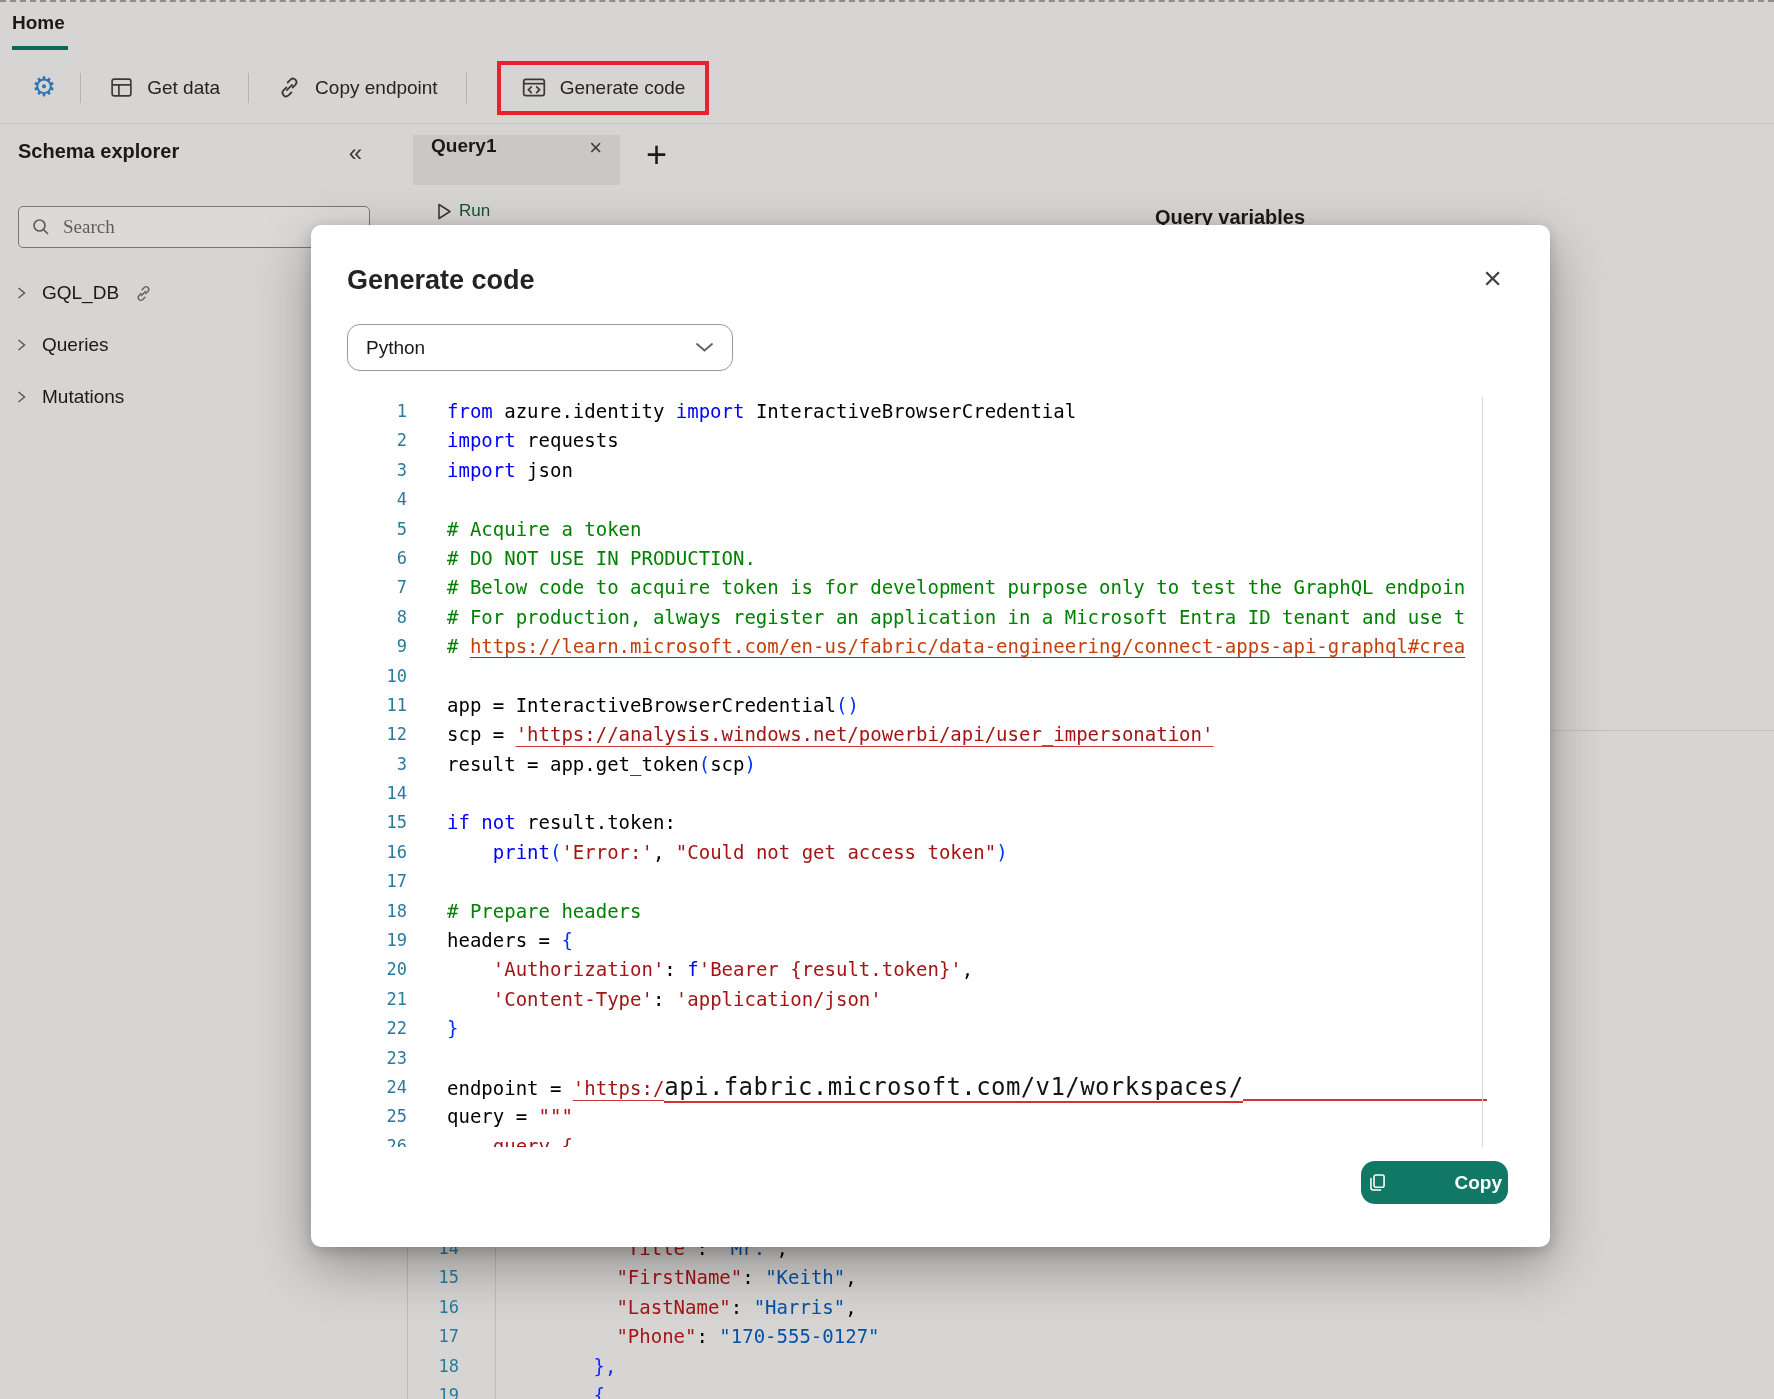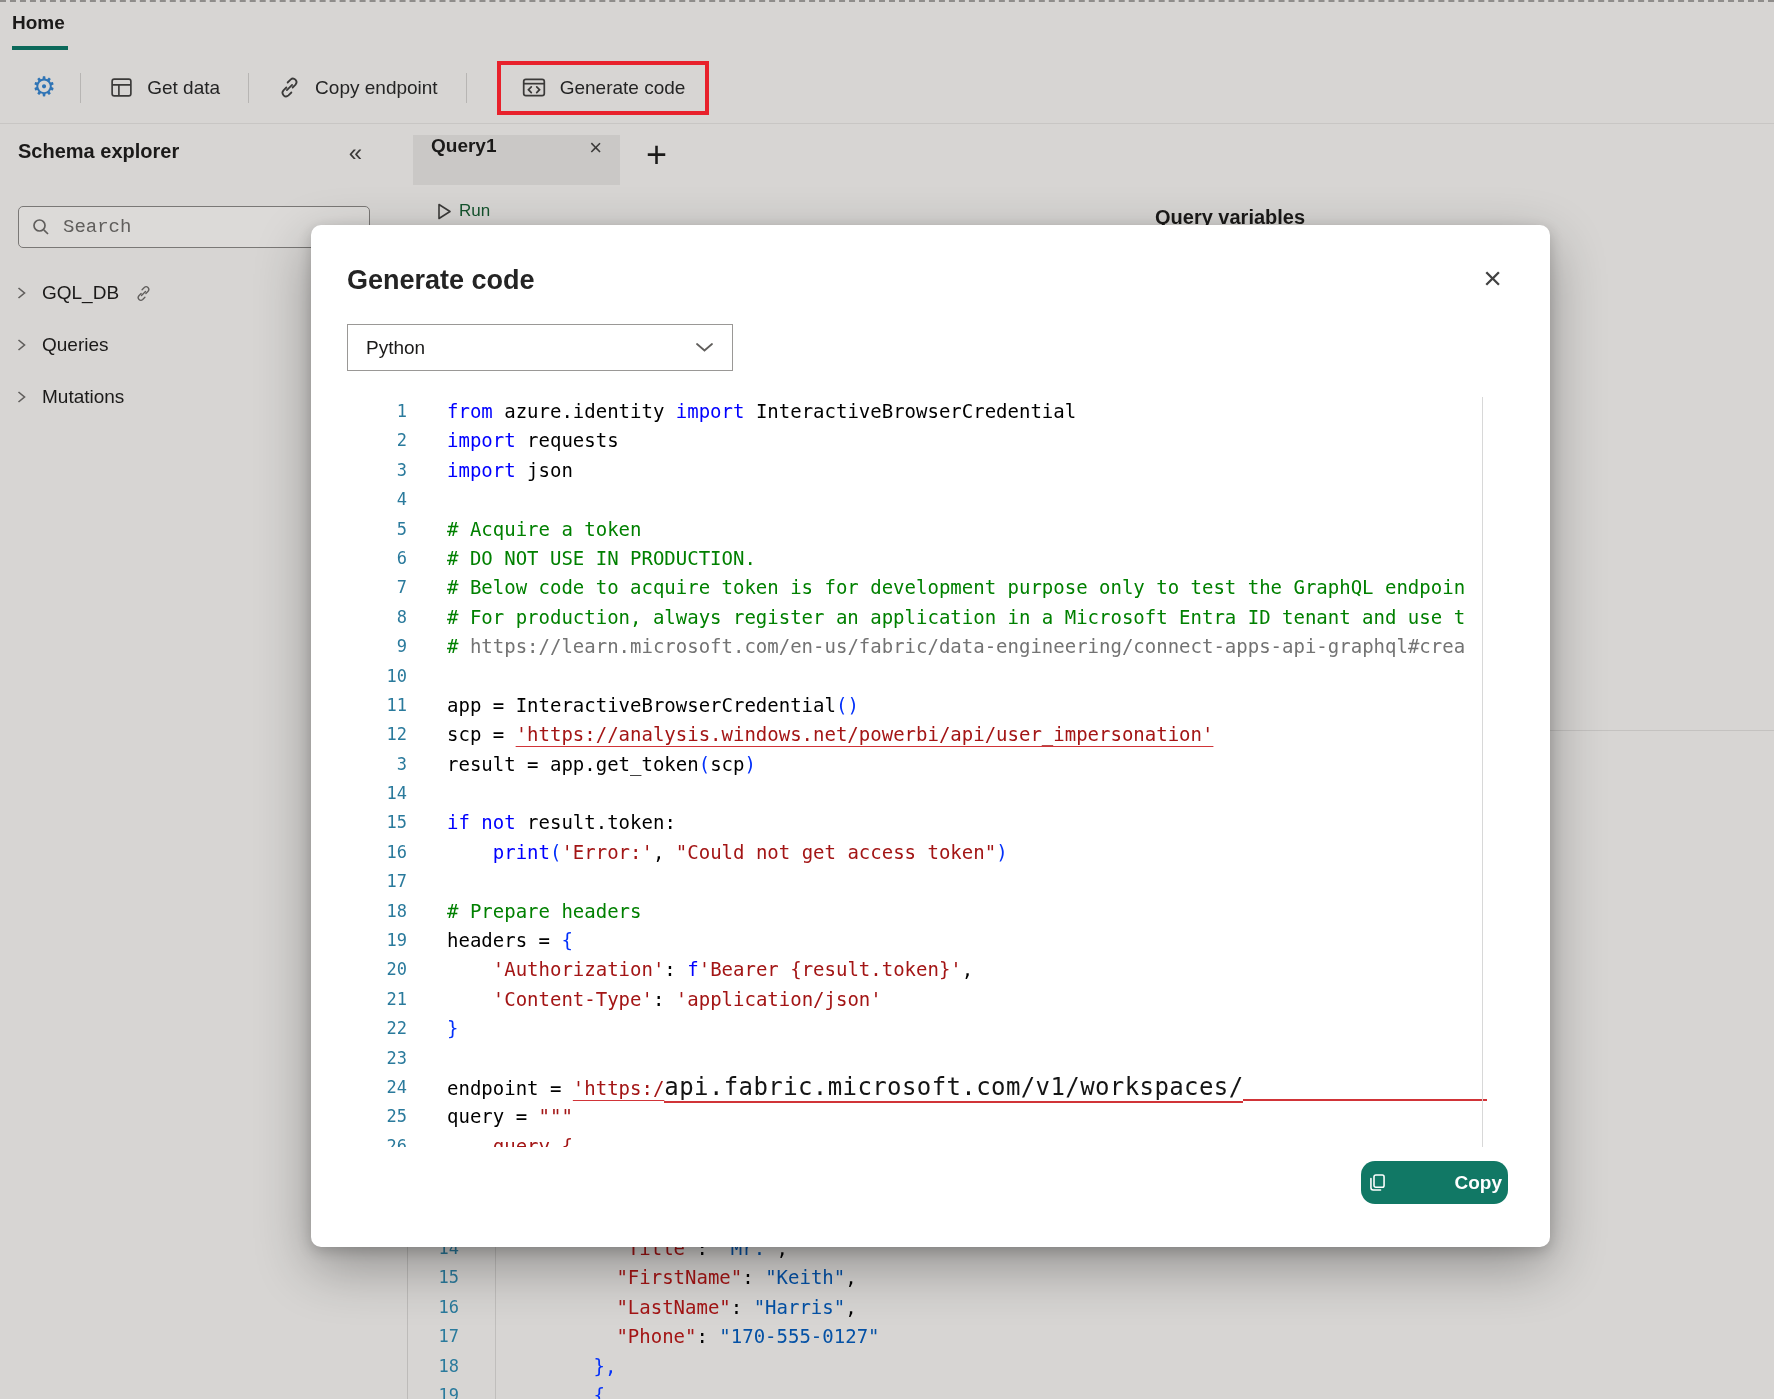--- a/index.html
+++ b/index.html
@@ -26,21 +26,21 @@
   .tb-divider{width:1px;height:30px;background:#b7b5b3;margin:0 14px}
   .annotation-box{border:4px solid #e8212b;margin-left:16px;padding:2px 6px}
 
   
   .sidebar{position:absolute;top:122px;left:0;width:390px;bottom:0}
   .sidebar-header{position:absolute;top:16px;left:18px;right:22px;display:flex;justify-content:space-between;align-items:flex-start}
   .sidebar-title{font-size:20px;font-weight:700}
   .collapse-btn{font-size:24px;color:#3b3a39;background:none;border:none;cursor:pointer;line-height:1;font-family:inherit}
   .search-box{position:absolute;top:82px;left:18px;width:352px;height:42px;box-sizing:border-box;
               border:1px solid #7a7876;border-radius:5px;background:#dcdad8;display:flex;align-items:center;padding:0 12px;gap:10px}
-  .search-box input{flex:1;border:none;outline:none;background:transparent;font-size:19px;font-family:Liberation Mono, monospace;color:#1b1a19}
+  .search-box input{flex:1;border:none;outline:none;background:transparent;font-size:19px;font-family:Liberation Serif, serif;color:#1b1a19}
   .search-box input::placeholder{color:#605e5c}
   .tree{position:absolute;top:143px;left:0;right:0}
   .tree-item{height:52px;display:flex;align-items:center;padding-left:16px;gap:15px;font-size:19px;cursor:pointer}
   .chev{flex:0 0 auto;display:flex}
 
   
   .main{position:absolute;top:122px;left:390px;right:0;bottom:0}
   .query-tab{position:absolute;left:23px;top:11px;width:207px;height:50px;background:#cac8c6;
              display:flex;align-items:flex-start;padding:0 18px;box-sizing:border-box;font-size:19px;font-weight:700;cursor:pointer}
   .query-tab .tab-close{margin-left:auto;font-size:22px;font-weight:400;color:#3b3a39}
@@ -50,42 +50,42 @@
   .hdivider{position:absolute;top:606px;left:1160px;right:0;height:1px;background:#c4c2c0}
 
   
   .code-row{height:29.4px;line-height:29.4px;display:flex;white-space:pre}
   .gutter{display:inline-block;text-align:right;color:#2a7a9c;
           font-family:"DejaVu Sans Mono","Liberation Mono",monospace;font-size:17px;flex:0 0 auto}
   .code-text{font-family:"DejaVu Sans Mono","Liberation Mono",monospace;font-size:19px;white-space:pre}
   .tk-k{color:#0000ff}
   .tk-p{color:#000000}
   .tk-c{color:#008000}
-  .tk-cl{color:#737373;text-decoration-color:#008000;text-underline-offset:4px}
+  .tk-cl{color:#c2410c;text-decoration:underline;text-decoration-color:#008000;text-underline-offset:4px}
   .tk-s{color:#a31515}
   .tk-sl{color:#a31515;text-decoration:underline;text-decoration-color:#d13438;text-underline-offset:5px}
   .tk-d{color:#0431fa}
   .tk-r{color:#141414;font-size:24px;border-bottom:2.5px solid #d13438;letter-spacing:.4px}
   .tk-ru{border-bottom:2.5px solid #d13438}
   .tk-jk{color:#a31515}
   .tk-jv{color:#0451a5}
 
   
   .results-code{position:absolute;left:17px;top:1110px;width:980px;height:170px;overflow:hidden;
                 border-left:1px solid #bdbbb9;z-index:1}
   .results-code .gutter{width:51px;padding-right:36px;border-right:1px solid #c0bebc}
   .results-code .code-text{padding-left:6px}
 
   
   .modal{position:absolute;left:311px;top:223px;width:1239px;height:1022px;background:#ffffff;border-radius:10px;
          box-shadow:0 20px 55px rgba(0,0,0,.32),0 4px 14px rgba(0,0,0,.18);z-index:10}
   .m-title{position:absolute;left:36px;top:40px;font-size:27px;font-weight:700;color:#242424}
   .m-close{position:absolute;right:42px;top:36px;font-size:32px;font-weight:300;color:#424242;background:none;border:none;cursor:pointer;line-height:1;font-family:inherit}
   .m-select{position:absolute;left:36px;top:99px;width:386px;height:47px;box-sizing:border-box;border:1px solid #9a9896;
-            border-radius:0;background:#fff;display:flex;align-items:center;justify-content:space-between;
+            border-radius:13px;background:#fff;display:flex;align-items:center;justify-content:space-between;
             padding:0 18px;font-size:19px;color:#1b1a19;cursor:pointer}
   .m-code{position:absolute;left:36px;top:172px;width:1140px;height:750px;overflow:hidden}
   .m-code .gutter{width:60px;padding-right:40px}
   .m-scrollline{position:absolute;left:1171px;top:172px;width:1px;height:750px;background:#d8d8d8}
   .m-copy{position:absolute;left:1050px;top:936px;width:147px;height:43px;background:#117865;border:none;border-radius:14px;
           color:#fff;font-size:19px;font-weight:700;display:flex;align-items:center;justify-content:space-between;gap:10px;
           cursor:pointer;font-family:inherit}
 </style>
 </head>
 <body>

